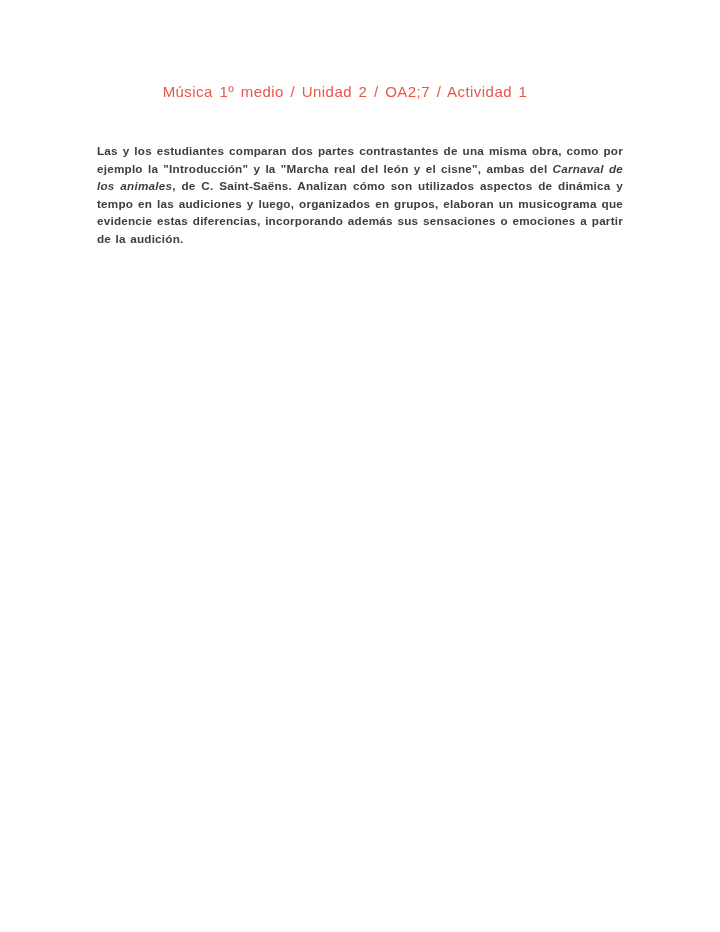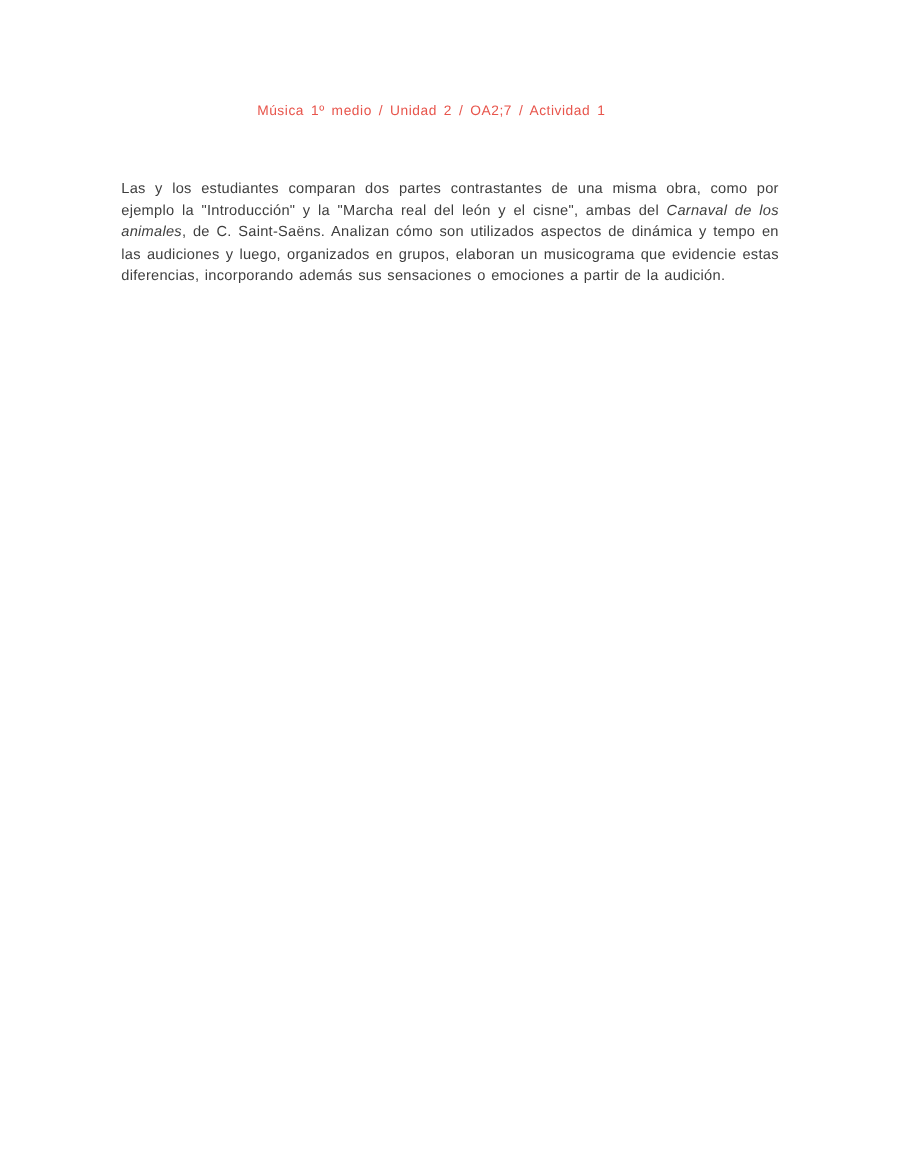--- a/index.html
+++ b/index.html
@@ -14,21 +14,21 @@
     background: var(--page-background, #ffffff);
     font-family: "Liberation Sans", sans-serif;
     overflow: hidden;
   }
   .breadcrumb {
     position: absolute;
     top: 83px;
     left: 0;
     right: 30px;
     text-align: center;
-    font-size: 11px;
+    font-size: 15px;
     letter-spacing: 0.45px;
     color: var(--breadcrumb-red, #e8554c);
     word-spacing: 2px;
   }
   .content {
     position: absolute;
     top: 132px;
     left: 97px;
     width: 526px;
   }
@@ -41,20 +41,21 @@
   }
   .description {
     margin: 10px 0 0 0;
     font-size: 11.7px;
     line-height: 17.6px;
     letter-spacing: 0.22px;
     word-spacing: 1px;
     text-align: justify;
     text-align-last: left;
     color: var(--body-text, #3e3e3e);
+    font-weight: bold;
   }
   .work-title {
     font-style: italic;
   }
 </style>
 </head>
 <body>
 
 <div class="page">
 

